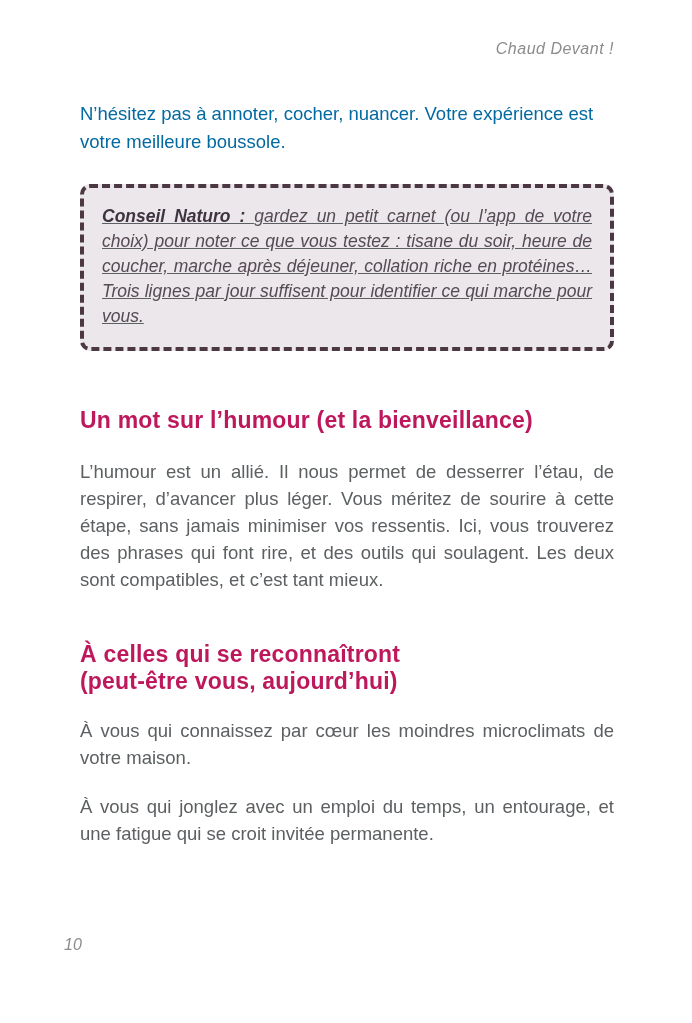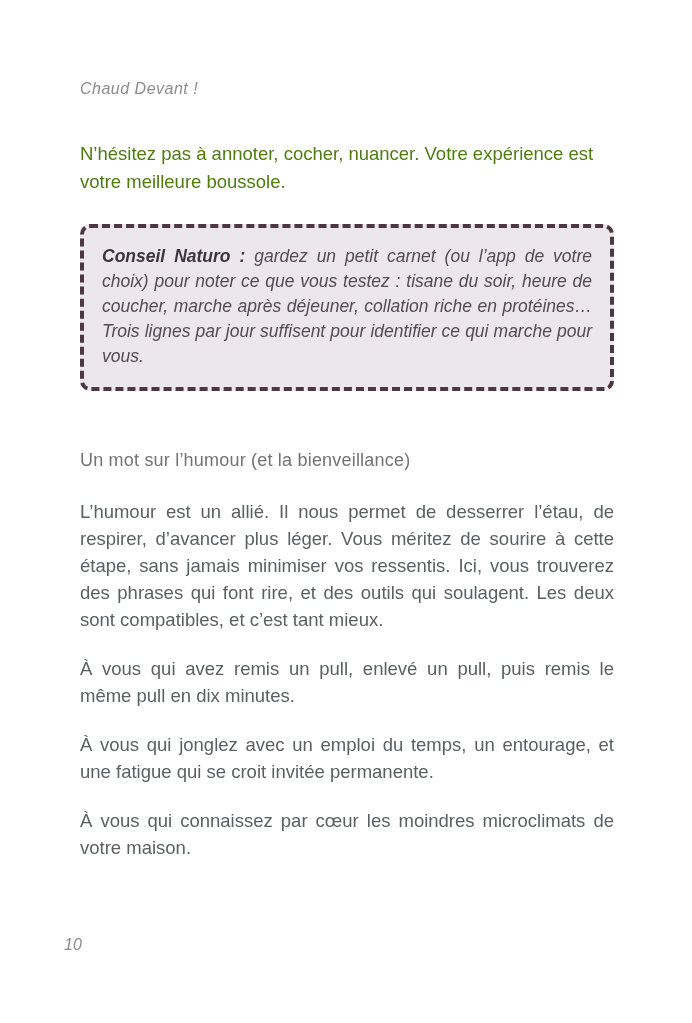--- a/index.html
+++ b/index.html
@@ -17,60 +17,61 @@
     overflow: hidden;
     box-sizing: border-box;
   }
   .content {
     position: absolute;
     left: 80px;
     right: 78px;
     top: 0;
   }
   .running-head {
-    margin-top: 80px;
-    text-align: left;
+    margin-top: 40px;
+    text-align: right;
     font-style: italic;
     font-size: 16px;
     color: #8c8c8c;
     letter-spacing: 0.5px;
   }
   .intro-para {
     margin: 42px 0 12px 0;
     font-size: 18.5px;
     line-height: 28px;
-    color: #4d7c0f;
+    color: #0369a1;
     text-align: left;
   }
   .conseil-box {
     margin-top: 28px;
     border: 4px dashed #4b3843;
     border-radius: 10px;
     background: #ece7ea;
     padding: 16px 18px 18px 18px;
     box-sizing: border-box;
+    text-decoration: underline;
   }
   .conseil-text {
     font-style: italic;
     font-size: 17.5px;
     line-height: 25px;
     color: #554b54;
     text-align: justify;
     margin: 0;
   }
   .conseil-label {
     font-weight: bold;
     color: #3e3440;
   }
   .section-heading {
     margin: 56px 0 0 0;
-    font-size: 18px;
-    font-weight: normal;
+    font-size: 23px;
+    font-weight: bold;
     line-height: 27px;
-    color: #737373;
+    color: #be185d;
     letter-spacing: 0.2px;
   }
   .section-heading.second {
     margin-top: 48px;
   }
   .body-para {
     margin: 24px 0 17px 0;
     font-size: 18.5px;
     line-height: 27px;
     color: #5c6062;
@@ -103,24 +104,24 @@
     <p class="intro-para">N’hésitez pas à annoter, cocher, nuancer. Votre expérience est votre meilleure boussole.</p>
 
     <div class="conseil-box">
       <p class="conseil-text"><span class="conseil-label">Conseil Naturo : </span><span>gardez un petit carnet (ou l’app de votre choix) pour noter ce que vous testez : tisane du soir, heure de coucher, marche après déjeuner, collation riche en protéines… Trois lignes par jour suffisent pour identifier ce qui marche pour vous.</span></p>
     </div>
 
     <h2 class="section-heading">Un mot sur l’humour (et la bienveillance)</h2>
 
     <p class="body-para">L’humour est un allié. Il nous permet de desserrer l’étau, de respirer, d’avancer plus léger. Vous méritez de sourire à cette étape, sans jamais minimiser vos ressentis. Ici, vous trouverez des phrases qui font rire, et des outils qui soulagent. Les deux sont compatibles, et c’est tant mieux.</p>
 
+    <h2 class="section-heading second"><span>À celles qui se reconnaîtront</span><br><span>(peut-être vous, aujourd’hui)</span></h2>
 
-    <p class="dedication-para">À vous qui avez remis un pull, enlevé un pull, puis remis le même pull en dix minutes.</p>
+
+    <p class="dedication-para">À vous qui connaissez par cœur les moindres microclimats de votre maison.</p>
 
     <p class="dedication-para">À vous qui jonglez avec un emploi du temps, un entourage, et une fatigue qui se croit invitée permanente.</p>
-
-    <p class="dedication-para">À vous qui connaissez par cœur les moindres microclimats de votre maison.</p>
 
 
   </div>
 
   <div class="page-number">10</div>
 </div>
 
 </body></html>

